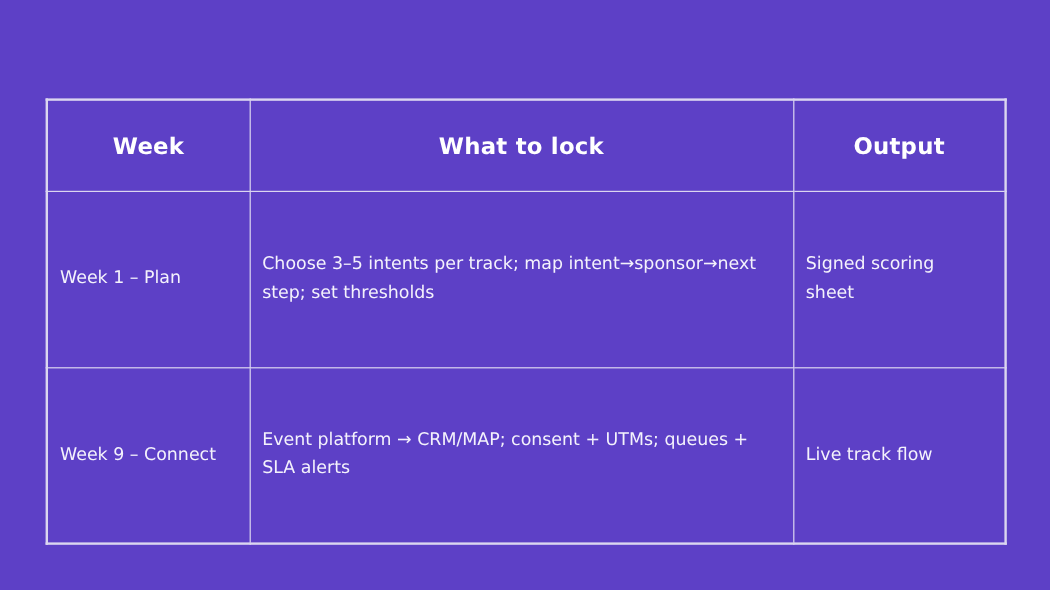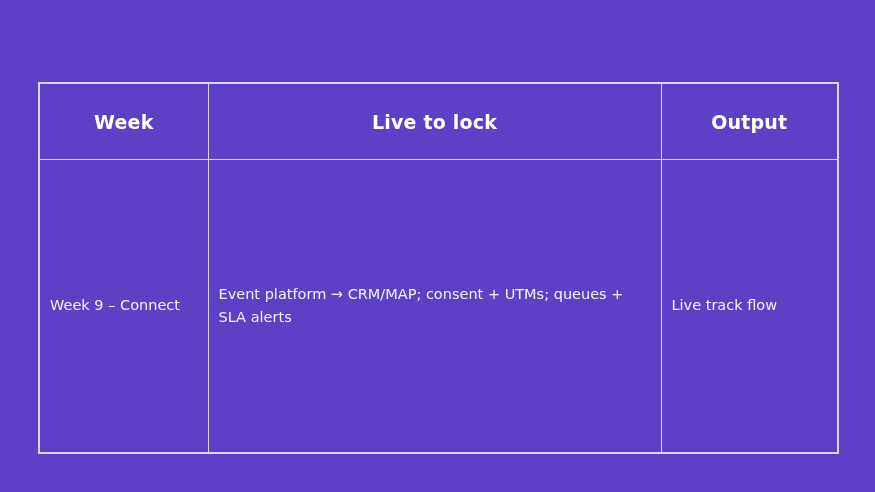--- a/index.html
+++ b/index.html
@@ -62,25 +62,30 @@
 <div class="stage">
   <table class="week-table">
     <colgroup>
       <col class="c-week">
       <col class="c-lock">
       <col class="c-output">
     </colgroup>
     <thead>
       <tr>
         <th>Week</th>
-        <th>Live to lock</th>
+        <th>What to lock</th>
         <th>Output</th>
       </tr>
     </thead>
     <tbody>
+      <tr>
+        <td>Week 1 – Plan</td>
+        <td>Choose 3–5 intents per track; map intent→sponsor→next step; set thresholds</td>
+        <td>Signed scoring sheet</td>
+      </tr>
       <tr>
         <td>Week 9 – Connect</td>
         <td>Event platform → CRM/MAP; consent + UTMs; queues + SLA alerts</td>
         <td>Live track flow</td>
       </tr>
     </tbody>
   </table>
 </div>
 
 </body></html>

